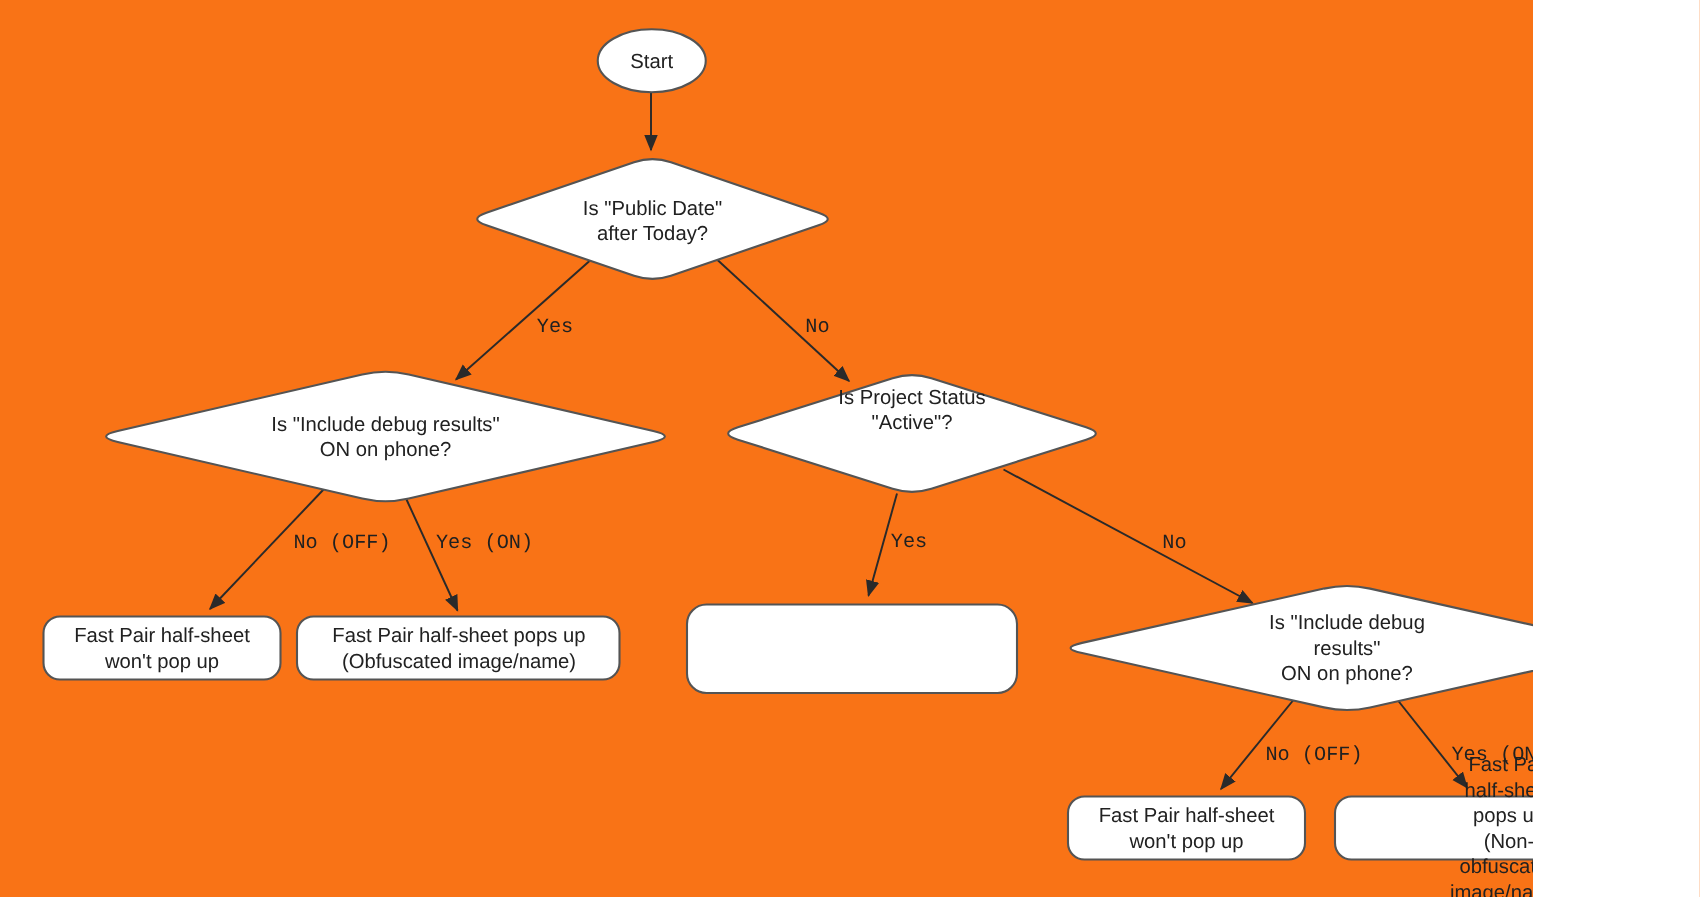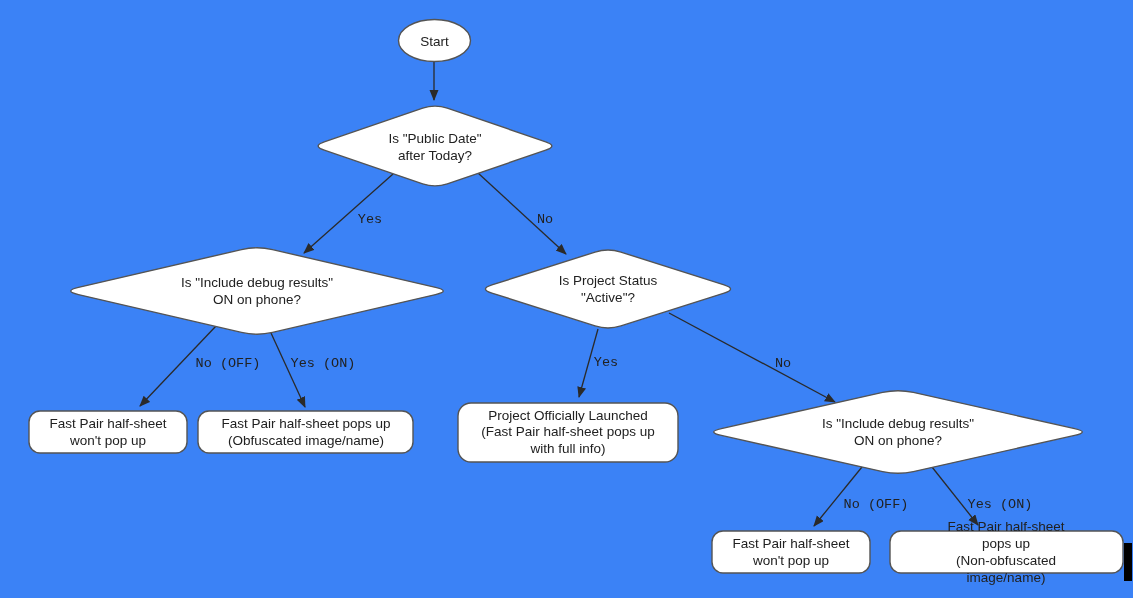--- a/index.html
+++ b/index.html
@@ -1,20 +1,20 @@
 <!DOCTYPE html>
 <html><head>
 <meta charset="utf-8">
 <style>
   html, body { margin: 0; padding: 0; background: #ffffff; }
   .canvas {
     position: relative;
-    width: 1133px;
+    width: 1022px;
     height: 598px;
-    background: #3b82f6;
+    background: #f97316;
     font-family: "Liberation Sans", sans-serif;
     overflow: hidden;
   }
   .canvas svg { position: absolute; left: 0; top: 0; }
   .shape { fill: #ffffff; stroke: #545454; stroke-width: 1.4; }
   .edge  { stroke: #2a2a2a; stroke-width: 1.3; fill: none; }
   .node-text {
     position: absolute;
     transform: translate(-50%, -50%);
     text-align: center;
@@ -75,35 +75,32 @@
   </svg>
 
   <div class="node-text" style="left:434.5px; top:41px;">Start</div>
 
   <div class="node-text" style="left:435px; top:147px;">Is "Public Date"
 after Today?</div>
 
   <div class="node-text" style="left:257px; top:291px;">Is "Include debug results"
 ON on phone?</div>
 
-  <div class="node-text" style="left:608px; top:289px;">Is Project Status
+  <div class="node-text" style="left:608px; top:273px;">Is Project Status
 "Active"?</div>
 
   <div class="node-text" style="left:898px; top:432px;">Is "Include debug results"
 ON on phone?</div>
 
   <div class="node-text" style="left:108px; top:432px;">Fast Pair half-sheet
 won't pop up</div>
 
   <div class="node-text" style="left:306px; top:432px;">Fast Pair half-sheet pops up
 (Obfuscated image/name)</div>
 
-  <div class="node-text tight" style="left:568px; top:432.5px;">Project Officially Launched
-(Fast Pair half-sheet pops up
-with full info)</div>
 
   <div class="node-text" style="left:791px; top:552px;">Fast Pair half-sheet
 won't pop up</div>
 
   <div class="node-text" style="left:1006px; top:552px;">Fast Pair half-sheet pops up
 (Non-obfuscated image/name)</div>
 
   <div class="edge-label" style="left:370px; top:219px;">Yes</div>
   <div class="edge-label" style="left:545px; top:219px;">No</div>
   <div class="edge-label" style="left:228px; top:363px;">No (OFF)</div>

